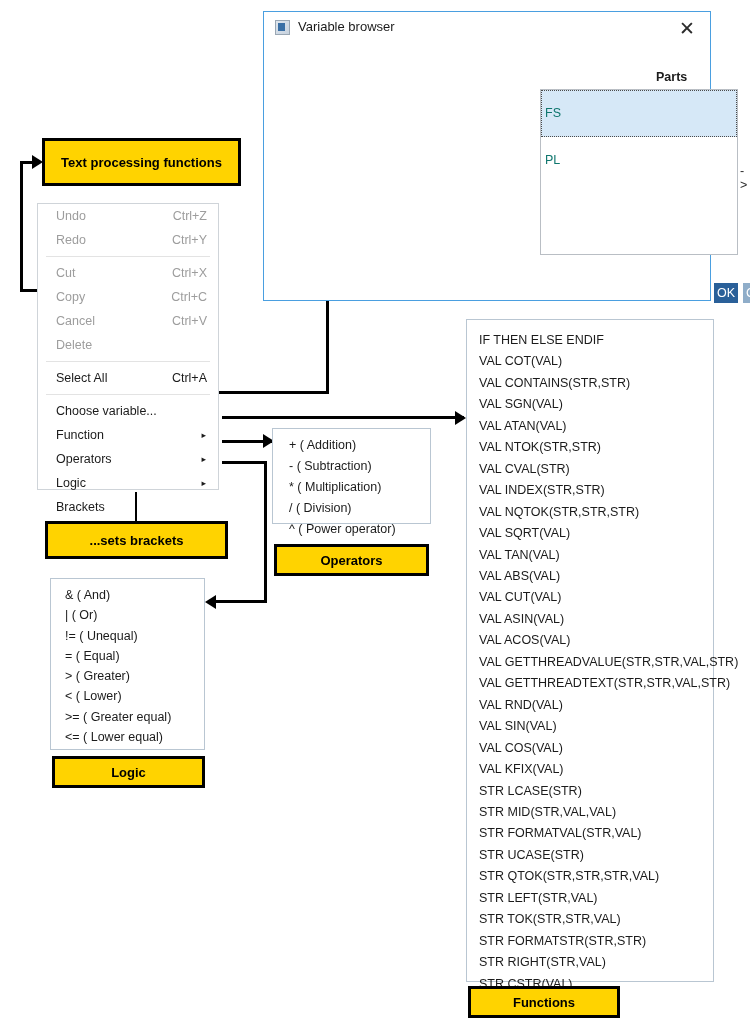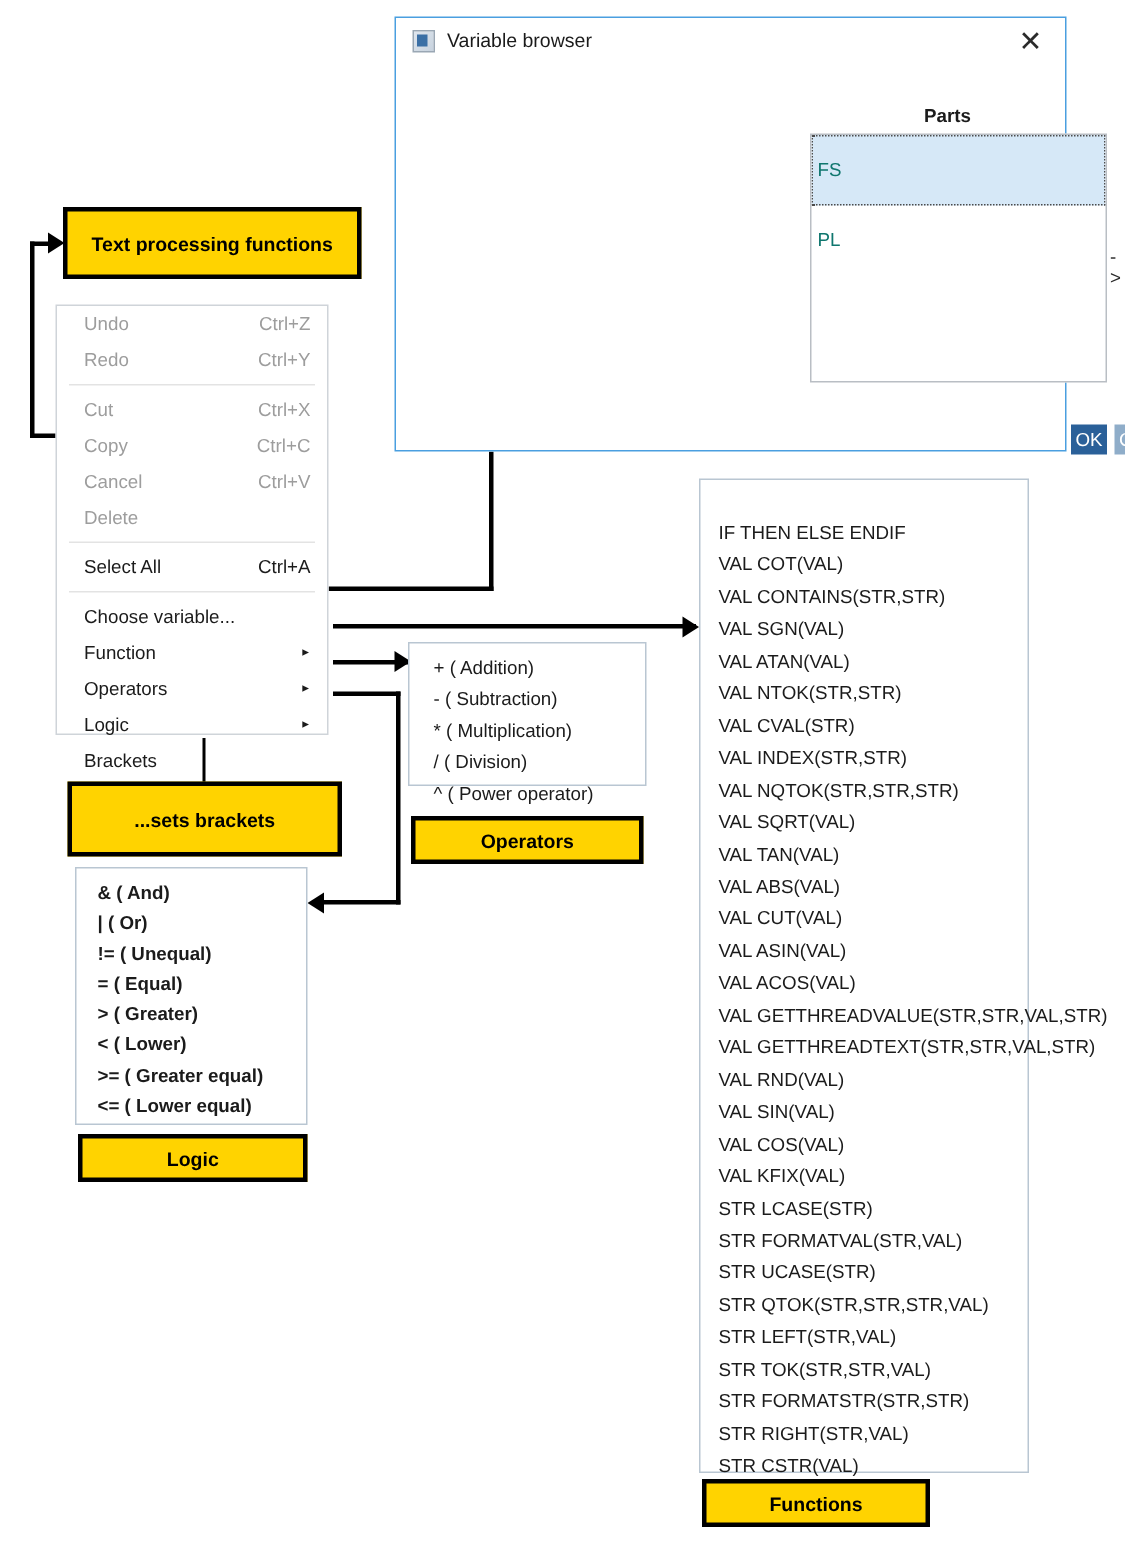--- a/index.html
+++ b/index.html
@@ -15,21 +15,21 @@
   #vb-icon{position:absolute;left:11px;top:8px;width:15px;height:15px;
        background:linear-gradient(135deg,#dfe6ee 0%,#c7d2de 100%);
        border:1px solid #9aa7b4;box-sizing:border-box;}
   #vb-icon:after{content:"";position:absolute;left:2px;top:2px;width:7px;height:8px;
        background:#3a6fa5;}
   #vb-title{position:absolute;left:34px;top:7px;font-size:13px;color:#1b1b1b;}
   #vb-close{position:absolute;right:8px;top:4px;width:30px;height:24px;
        font-size:19px;line-height:24px;text-align:center;color:#2b2b2b;
        font-family:"DejaVu Sans",sans-serif;cursor:pointer;}
 
-  .vb-col-head{position:absolute;font-size:12.5px;font-weight:bold;color:#1b1b1b;}
+  .vb-col-head{position:absolute;font-size:12.5px;font-weight:bold;color:#1b1b1b;margin-left:40px;}
   #vb-head-parts{left:352px;top:58px;}
 
   .listbox{position:absolute;background:#ffffff;border:1px solid #b9bec4;
        box-sizing:border-box;overflow:hidden;}
   #parts-list{left:276px;top:77px;width:198px;height:166px;}
 
   .list-item{font-size:12.5px;color:#0f766e;padding:15px 4px;line-height:16.6px;
        white-space:nowrap;}
   .list-item.selected{background:#d6e8f7;outline:1px dotted #4b4b4b;outline-offset:-1px;}
 
@@ -52,31 +52,31 @@
   .cm-sep{height:1px;background:#e3e3e3;margin:4px 8px;}
 
   
   .popup{position:absolute;background:#ffffff;border:1px solid #b9c6d2;box-sizing:border-box;}
   .popup .pop-item{font-size:12.5px;color:#1b1b1b;white-space:nowrap;}
 
   #operators-box{left:272px;top:428px;width:159px;height:96px;padding:6px 0 0 16px;}
   #operators-box .pop-item{line-height:21px;}
 
   #logic-box{left:50px;top:578px;width:155px;height:172px;padding:6px 0 0 14px;}
-  #logic-box .pop-item{line-height:20.3px;font-weight:bold;}
-
-  #functions-box{left:466px;top:319px;width:220px;height:663px;padding:25px 0 0 12px;}
+  #logic-box .pop-item{line-height:20.3px;}
+
+  #functions-box{left:466px;top:319px;width:248px;height:663px;padding:10px 0 0 12px;}
   #functions-box .pop-item{line-height:21.45px;}
 
   
   .ybox{position:absolute;background:#FFD300;border:3px solid #000000;
        box-sizing:border-box;display:flex;align-items:center;justify-content:center;
        text-align:right;font-size:13px;font-weight:bold;color:#000000;line-height:17px;}
   #label-text-processing{left:42px;top:138px;width:199px;height:48px;}
-  #label-sets-brackets{left:45px;top:521px;width:183px;height:50px;}
+  #label-sets-brackets{left:45px;top:521px;width:183px;height:38px;}
   #label-operators{left:274px;top:544px;width:155px;height:32px;}
   #label-logic{left:52px;top:756px;width:153px;height:32px;}
   #label-functions{left:468px;top:986px;width:152px;height:32px;}
 
   
   .ln{position:absolute;background:#000000;}
   .arrow-r{position:absolute;width:0;height:0;
        border-top:7px solid transparent;border-bottom:7px solid transparent;
        border-left:11px solid #000000;}
   .arrow-l{position:absolute;width:0;height:0;
@@ -217,20 +217,21 @@
   <div class="pop-item">VAL CUT(VAL)</div>
   <div class="pop-item">VAL ASIN(VAL)</div>
   <div class="pop-item">VAL ACOS(VAL)</div>
   <div class="pop-item">VAL GETTHREADVALUE(STR,STR,VAL,STR)</div>
   <div class="pop-item">VAL GETTHREADTEXT(STR,STR,VAL,STR)</div>
   <div class="pop-item">VAL RND(VAL)</div>
   <div class="pop-item">VAL SIN(VAL)</div>
   <div class="pop-item">VAL COS(VAL)</div>
   <div class="pop-item">VAL KFIX(VAL)</div>
   <div class="pop-item">STR LCASE(STR)</div>
+  <div class="pop-item">STR MID(STR,VAL,VAL)</div>
   <div class="pop-item">STR FORMATVAL(STR,VAL)</div>
   <div class="pop-item">STR UCASE(STR)</div>
   <div class="pop-item">STR QTOK(STR,STR,STR,VAL)</div>
   <div class="pop-item">STR LEFT(STR,VAL)</div>
   <div class="pop-item">STR TOK(STR,STR,VAL)</div>
   <div class="pop-item">STR FORMATSTR(STR,STR)</div>
   <div class="pop-item">STR RIGHT(STR,VAL)</div>
   <div class="pop-item">STR CSTR(VAL)</div>
 </div>
 

